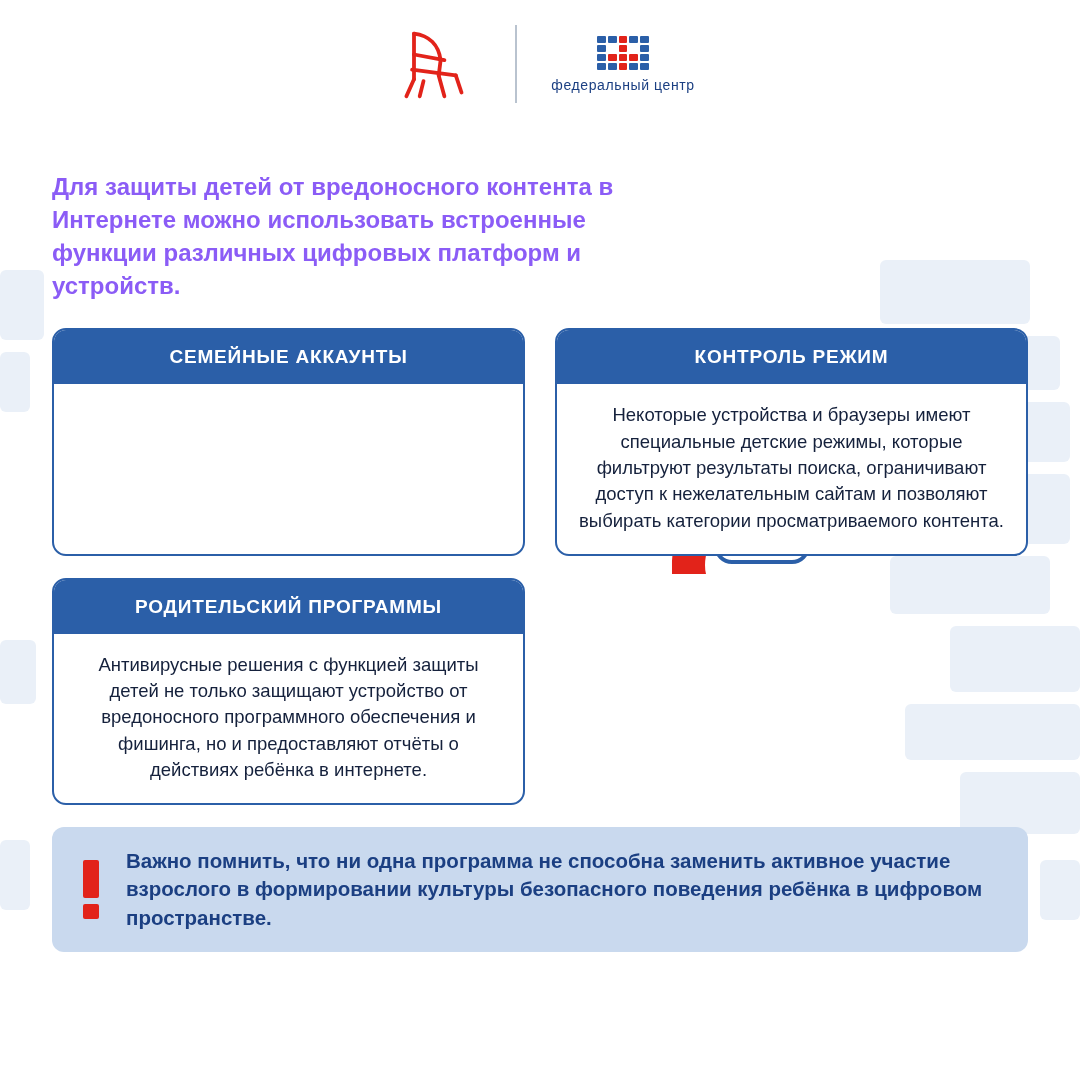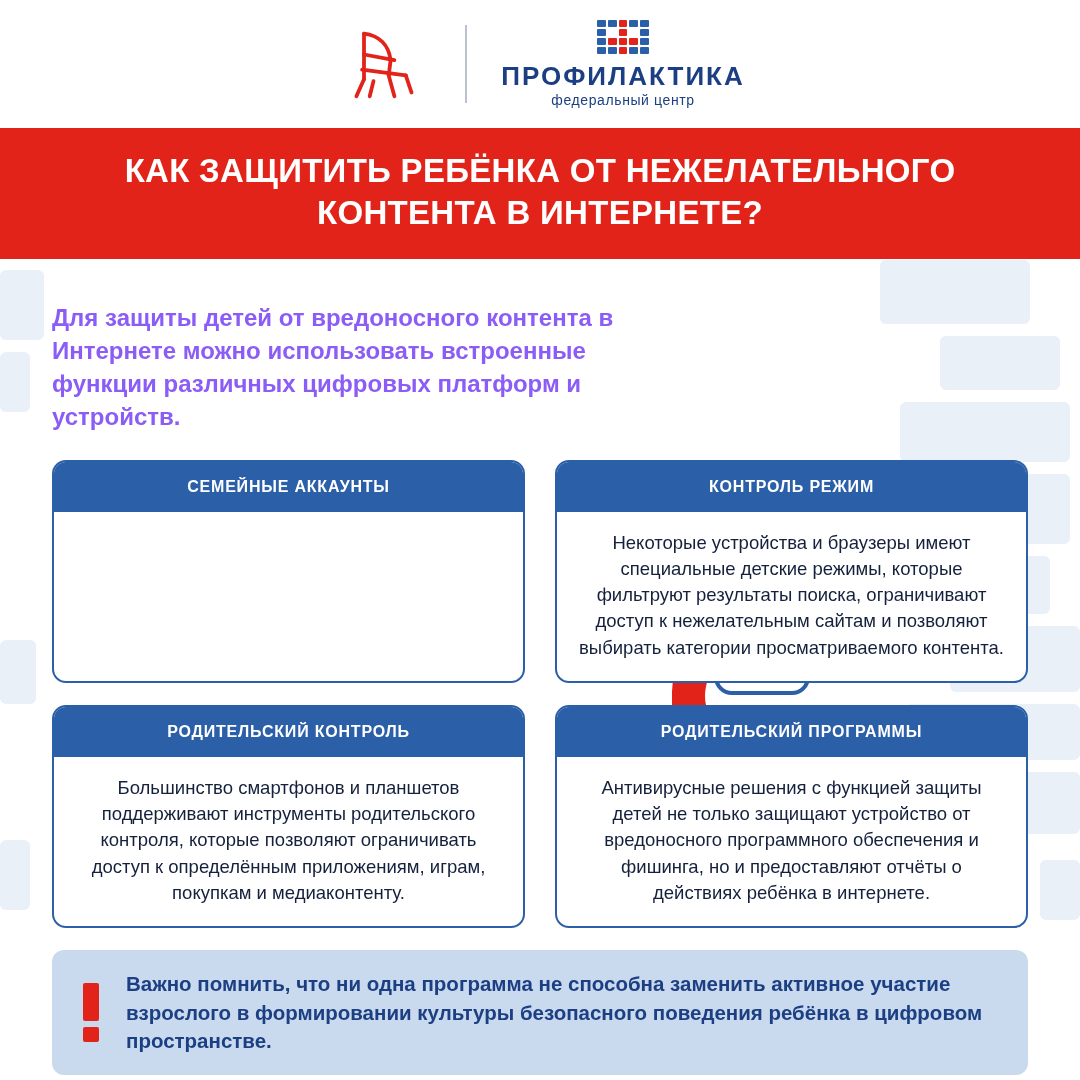--- a/index.html
+++ b/index.html
@@ -113,21 +113,21 @@
     background: #ffffff;
     border: 2px solid #2b5fa8;
     border-radius: 14px;
     overflow: hidden;
     display: flex;
     flex-direction: column;
   }
   .card-head {
     background: #2b5fa8;
     color: #ffffff;
-    font-size: 16px;
+    font-size: 19px;
     font-weight: bold;
     letter-spacing: 0.8px;
     text-align: center;
     padding: 16px 10px;
   }
   .card-body {
     padding: 18px 20px 20px;
     font-size: 18.5px;
     line-height: 1.42;
     color: #15213c;
@@ -219,28 +219,24 @@
           <i style="background:#e2231a"></i>
           <i style="background:#e2231a"></i>
           <i style="background:#e2231a"></i>
           <i style="background:#2b5fa8"></i>
         <i style="background:#2b5fa8"></i>
           <i style="background:#2b5fa8"></i>
           <i style="background:#e2231a"></i>
           <i style="background:#2b5fa8"></i>
           <i style="background:#2b5fa8"></i>
       </div>
-      <div class="brand-title">ПРОФИЛАКТИКА</div>
       <div class="brand-sub">федеральный центр</div>
     </div>
   </div>
 
-  <div class="title-band">
-    <h1>КАК ЗАЩИТИТЬ РЕБЁНКА ОТ НЕЖЕЛАТЕЛЬНОГО КОНТЕНТА В ИНТЕРНЕТЕ?</h1>
-  </div>
 
   <div class="content">
 
     <div class="intro">Для защиты детей от вредоносного контента в Интернете можно использовать встроенные функции различных цифровых платформ и устройств.</div>
 
     <div class="illustration">
       <svg viewBox="0 0 420 200" width="420" height="200" aria-hidden="true">
 
         <g>
           <rect x="60" y="8" width="132" height="84" rx="6" fill="#ffffff" stroke="#c8d4e4" stroke-width="2"></rect>
@@ -307,26 +303,20 @@
         <div class="card-head">СЕМЕЙНЫЕ АККАУНТЫ</div>
       </div>
 
       <div class="card">
         <div class="card-head">КОНТРОЛЬ РЕЖИМ</div>
         <div class="card-body">
           <p>Некоторые устройства и браузеры имеют специальные детские режимы, которые фильтруют результаты поиска, ограничивают доступ к нежелательным сайтам и позволяют выбирать категории просматриваемого контента.</p>
         </div>
       </div>
 
-      <div class="card">
-        <div class="card-head">РОДИТЕЛЬСКИЙ КОНТРОЛЬ</div>
-        <div class="card-body">
-          <p>Большинство смартфонов и планшетов поддерживают инструменты родительского контроля, которые позволяют ограничивать доступ к определённым приложениям, играм, покупкам и медиаконтенту.</p>
-        </div>
-      </div>
 
       <div class="card">
         <div class="card-head">РОДИТЕЛЬСКИЙ ПРОГРАММЫ</div>
         <div class="card-body">
           <p>Антивирусные решения с функцией защиты детей не только защищают устройство от вредоносного программного обеспечения и фишинга, но и предоставляют отчёты о действиях ребёнка в интернете.</p>
         </div>
       </div>
 
     </div>
 

